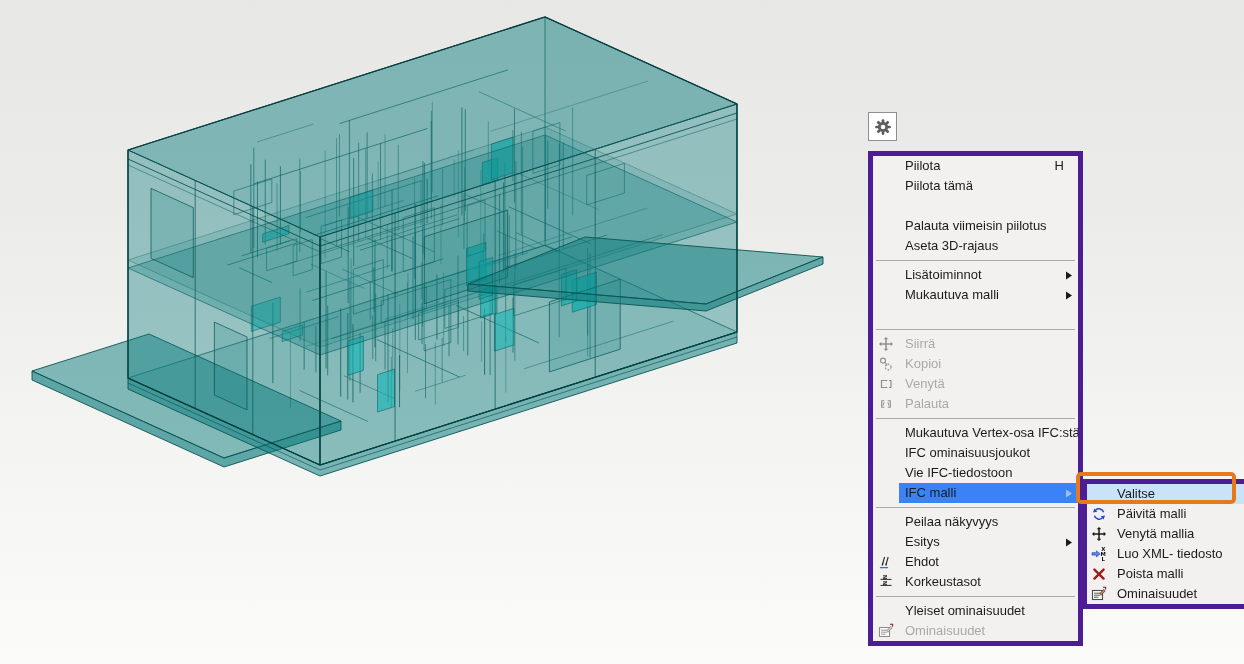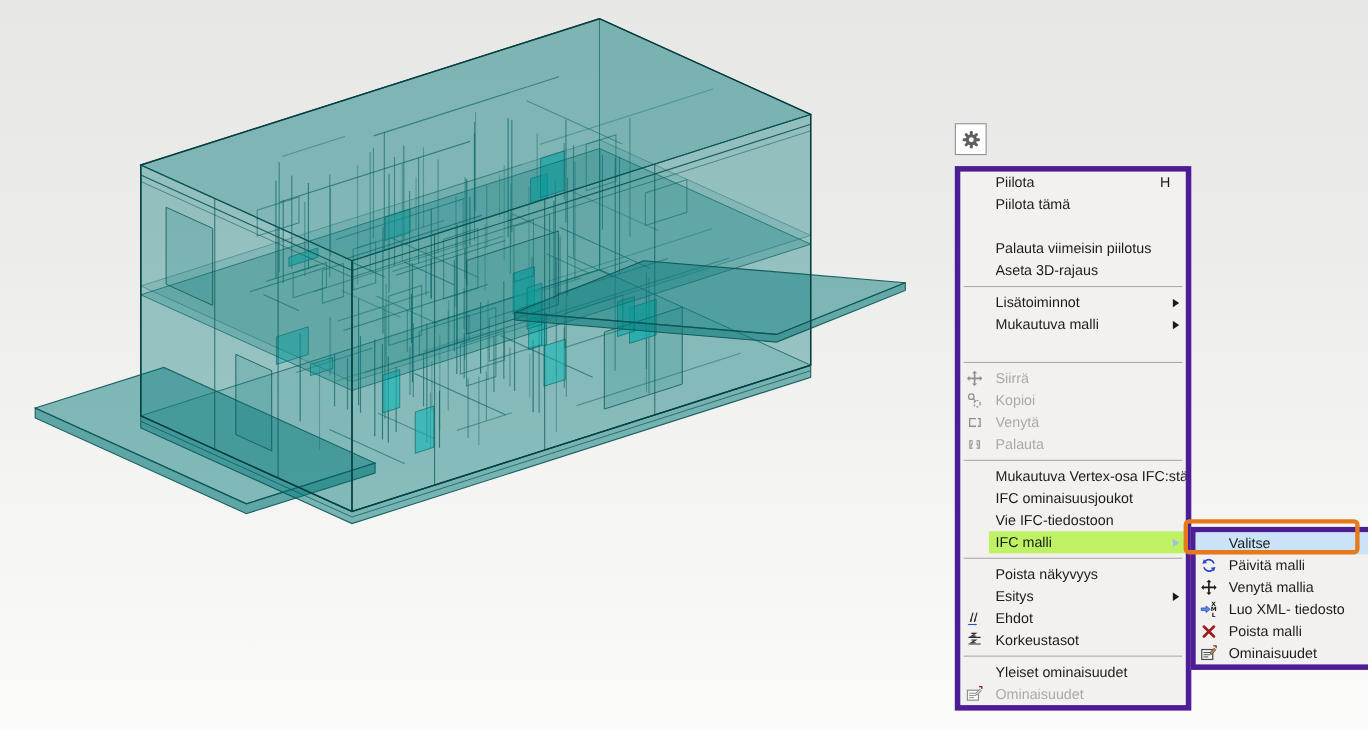--- a/index.html
+++ b/index.html
@@ -24,21 +24,21 @@
   #context-menu{left:868px;top:151px;width:215px;}
   #ifc-submenu{left:1082px;top:479px;width:168px;z-index:6;}
   .mrow{height:20px;display:flex;align-items:stretch;line-height:20px;cursor:pointer;}
   .mico{width:26px;flex:0 0 26px;display:flex;align-items:center;justify-content:center;}
   #ifc-submenu .mico{width:24px;flex:0 0 24px;}
   .mzone{flex:1;display:flex;align-items:center;padding-left:6px;position:relative;min-width:0;}
   .mlabel{flex:1;white-space:nowrap;overflow:hidden;}
   .mshort{padding-right:14px;}
   .marr{display:flex;align-items:center;padding-right:6px;color:#1a1a1a;}
   .mrow.disabled{color:#a9a9a9;cursor:default;justify-content:center;}
-  .mzone.hl{background:#bef264;}
+  .mzone.hl{background:#3b82f6;}
   .mrow.hlfull{background:#cbe3f8;}
   .mzone.hl .marr{color:#9dc0e4;}
   .msep{height:9px;display:flex;align-items:center;}
   .msep .line{height:1px;background:#ababab;width:100%;margin:0 3px;}
   
   .annotation-box{
     position:absolute;left:1076px;top:472px;width:160px;height:32px;box-sizing:border-box;
     border:4px solid #e8791a;border-radius:5px;z-index:9;pointer-events:none;background:transparent;
   }
 </style>
@@ -418,21 +418,21 @@
           </svg>
         </span>
       </span>
     </div>
     <div class="msep">
       <div class="line"></div>
     </div>
     <div class="mrow">
       <span class="mico"></span>
       <span class="mzone">
-        <span class="mlabel">Poista näkyvyys</span>
+        <span class="mlabel">Peilaa näkyvyys</span>
       </span>
     </div>
     <div class="mrow">
       <span class="mico"></span>
       <span class="mzone">
         <span class="mlabel">Esitys</span>
         <span class="marr">
           <svg width="6" height="9" viewBox="0 0 6 9">
             <polygon points="0,0.5 6,4.5 0,8.5" fill="currentColor"></polygon>
           </svg>

